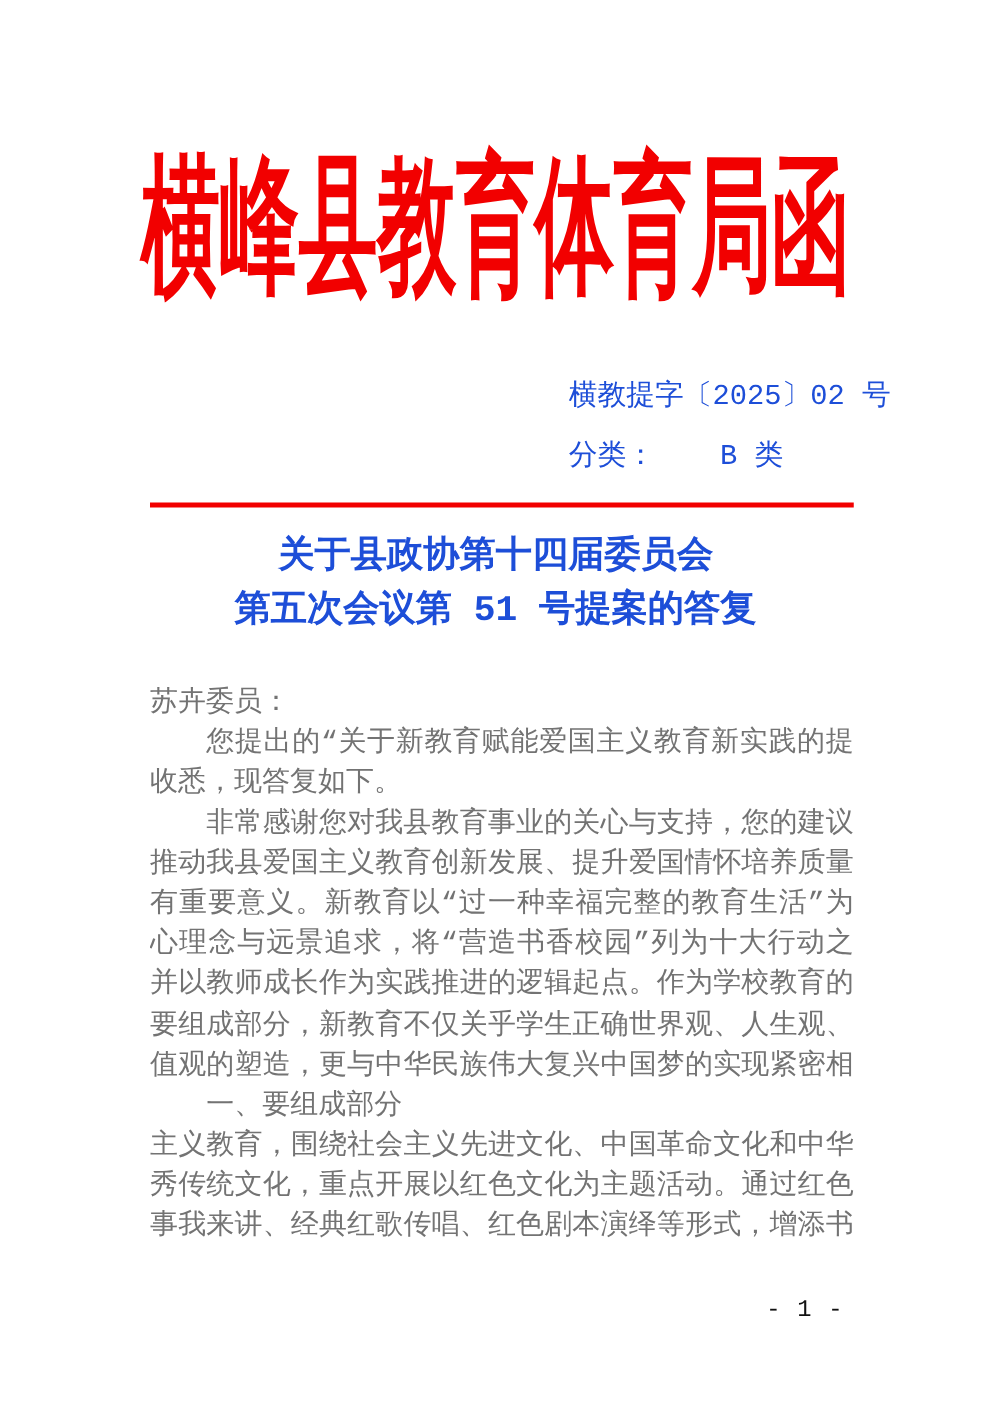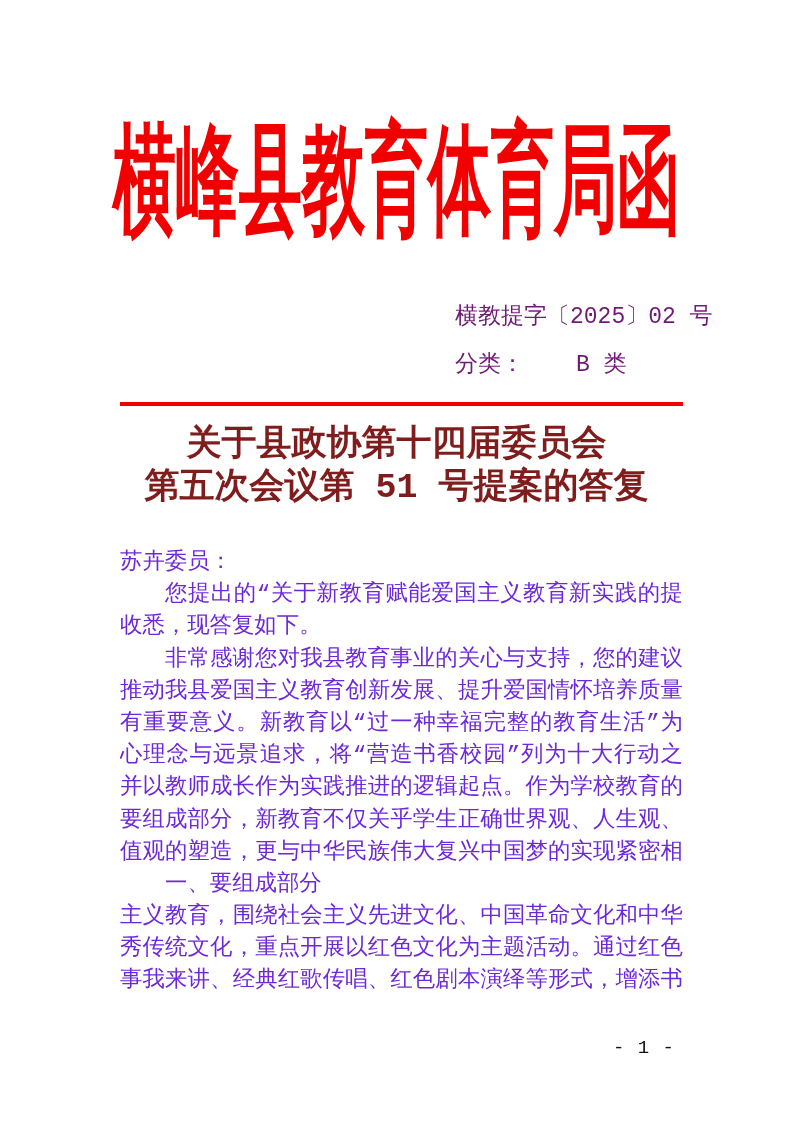--- a/index.html
+++ b/index.html
@@ -29,54 +29,54 @@
     transform: scaleY(1.9);
     transform-origin: center top;
   }
   
   .doc-meta {
     position: absolute;
     left: 455px;
     top: 306px;
     font-size: 23px;
     line-height: 1;
-    color: #701a75;
+    color: #1d4ed8;
   }
   .doc-number { margin-bottom: 25px; white-space: nowrap; }
   .doc-class { display: flex; gap: 52px; white-space: nowrap; }
   
   .red-line {
     position: absolute;
     left: 120px;
     top: 402px;
     width: 563px;
     height: 4px;
     background: var(--red);
   }
   
   .doc-title {
     position: absolute;
     top: 424px;
     left: 0;
     width: 100%;
     text-align: center;
-    font-size: 35px;
+    font-size: 29px;
     font-weight: bold;
     line-height: 43px;
-    color: #7f1d1d;
+    color: #1d4ed8;
     white-space: nowrap;
   }
   
   .body-text {
     position: absolute;
     left: 120px;
     top: 546px;
     width: 563px;
     font-size: 22.4px;
-    color: #6d28d9;
+    color: #737373;
   }
   .bline {
     height: 32.2px;
     line-height: 32.2px;
     overflow: hidden;
   }
   .bline.indent { padding-left: 45px; }
   .bline.jfull { text-align: justify; text-align-last: justify; }
   
   .page-number {

